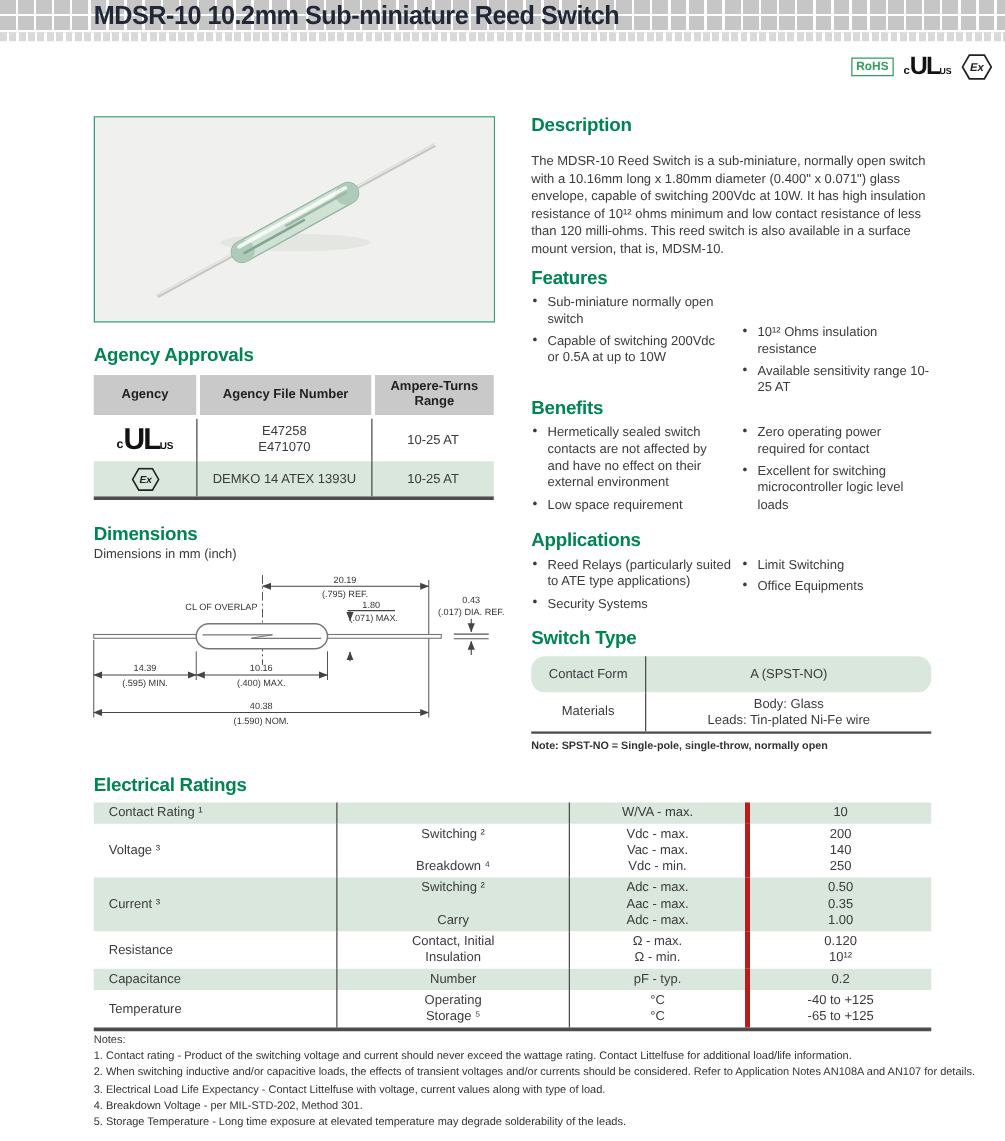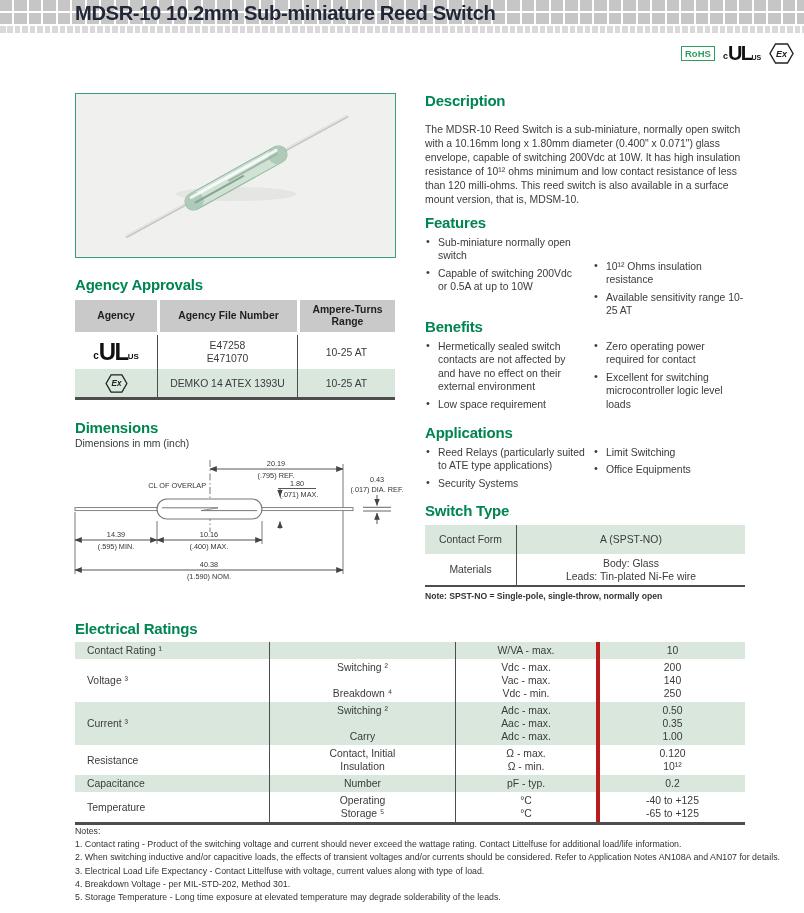--- a/index.html
+++ b/index.html
@@ -58,21 +58,21 @@
   .blist{position:absolute;margin:0;padding:0;list-style:none;font-size:10.4px;line-height:13.4px;}
   .blist li{position:relative;padding-left:13px;margin-bottom:4px;}
   .blist li::before{content:"\2022";position:absolute;left:1px;top:-1px;font-size:11px;color:#3b3b3b;}
 
   .stable{position:absolute;left:425px;top:525px;width:320px;font-size:10.4px;border-bottom:2.5px solid #4d4d4d;}
   .st-row{display:flex;}
   .st-lbl{width:92px;display:flex;align-items:center;justify-content:center;text-align:center;
           border-right:1px solid #4d4d4d;box-sizing:border-box;}
   .st-val{flex:1;display:flex;flex-direction:column;align-items:center;justify-content:center;
           text-align:center;line-height:13px;}
-  .st-r1{height:29px;background:#d9e7dd;}
+  .st-r1{height:29px;background:#d9e7dd;border-radius:11px;}
   .st-r2{height:31px;background:#fff;}
   .st-note{position:absolute;left:425px;top:591px;font-size:8.6px;font-weight:bold;color:#333;}
 
   
   .etable{position:absolute;left:75px;top:642px;width:670px;font-size:10.4px;line-height:13px;
           border-bottom:3px solid #4d4d4d;}
   .erow{display:flex;}
   .erow:nth-child(odd){background:#d9e7dd;}
   .ec{box-sizing:border-box;padding:2px 0;}
   .ec1{width:195px;display:flex;align-items:center;padding-left:12px;border-right:1px solid #4d4d4d;}

